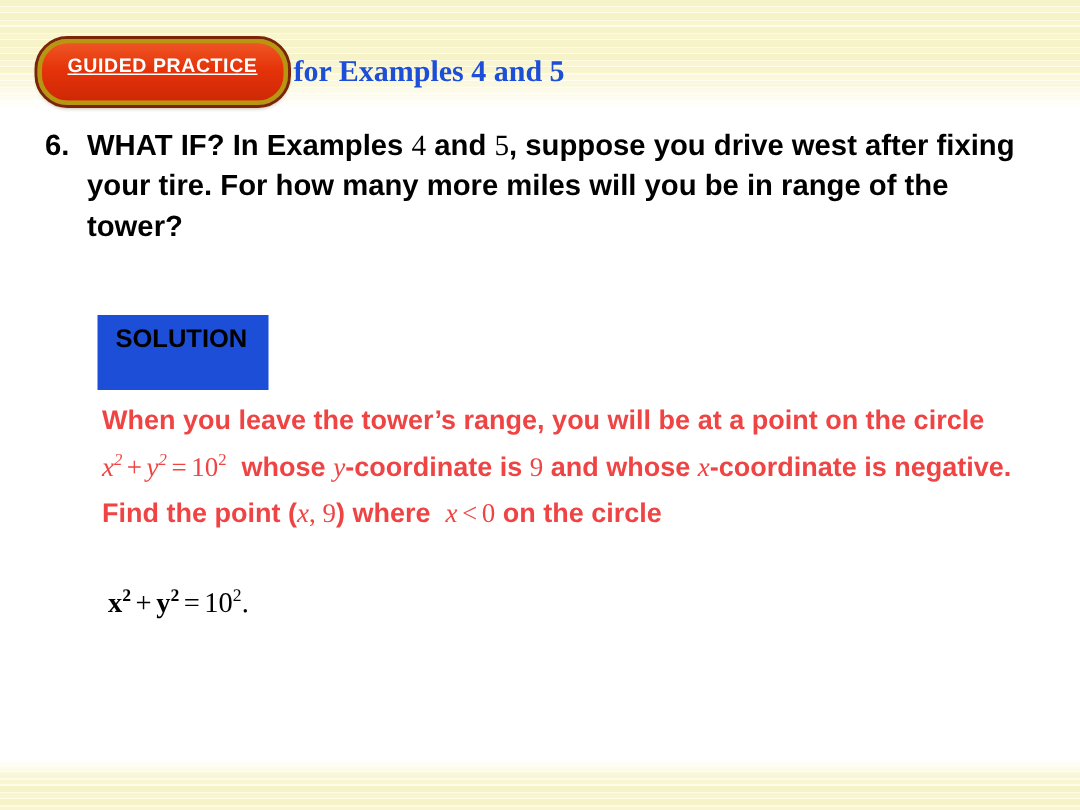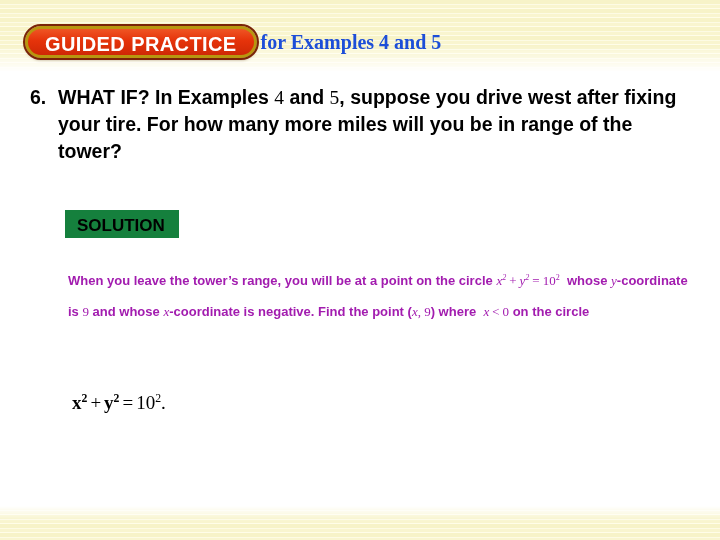--- a/index.html
+++ b/index.html
@@ -59,28 +59,29 @@
     display: flex;
     align-items: center;
   }
   #practice-badge {
     display: inline-block;
     background: #e8380d;
     background-image: linear-gradient(to bottom, #ef5524 0%, #e5330a 45%, #cf2806 100%);
     border: 3px solid #b8960f;
     outline: 2px solid #7a2408;
     border-radius: 20px;
-    padding: 4px 17px 0 17px;
+    padding: 4px 17px 12px 17px;
     color: #ffffff;
-    font-size: 20px;
+    font-size: 13px;
     font-weight: bold;
     letter-spacing: 0.4px;
     line-height: 22px;
     white-space: nowrap;
     box-shadow: 0 2px 3px rgba(90,50,10,0.45);
+    text-decoration: underline;
   }
   #header-subtitle {
     margin-left: 4px;
     color: #1d4ed8;
     font-family: "Liberation Serif", serif;
     font-weight: bold;
     font-size: 20px;
     white-space: nowrap;
   }
   #header-subtitle .num {
@@ -106,37 +107,37 @@
   }
   #question-text {
     flex: 1;
   }
 
   
   #solution-label {
     position: absolute;
     top: 210px;
     left: 65px;
-    background: #15803d;
-    padding: 6px 14px 2px 12px;
+    background: #1d4ed8;
+    padding: 6px 14px 24px 12px;
     font-size: 17px;
     font-weight: bold;
     color: #000000;
     line-height: 20px;
   }
 
   
   #solution-body {
     position: absolute;
     top: 265px;
     left: 68px;
     width: 620px;
-    font-size: 13px;
-    font-weight: bold;
-    color: #a21caf;
+    font-size: 18px;
+    font-weight: bold;
+    color: #ef4444;
     line-height: 31px;
   }
   #final-equation {
     position: absolute;
     top: 392px;
     left: 72px;
     font-size: 19px;
     color: #000000;
   }
 

